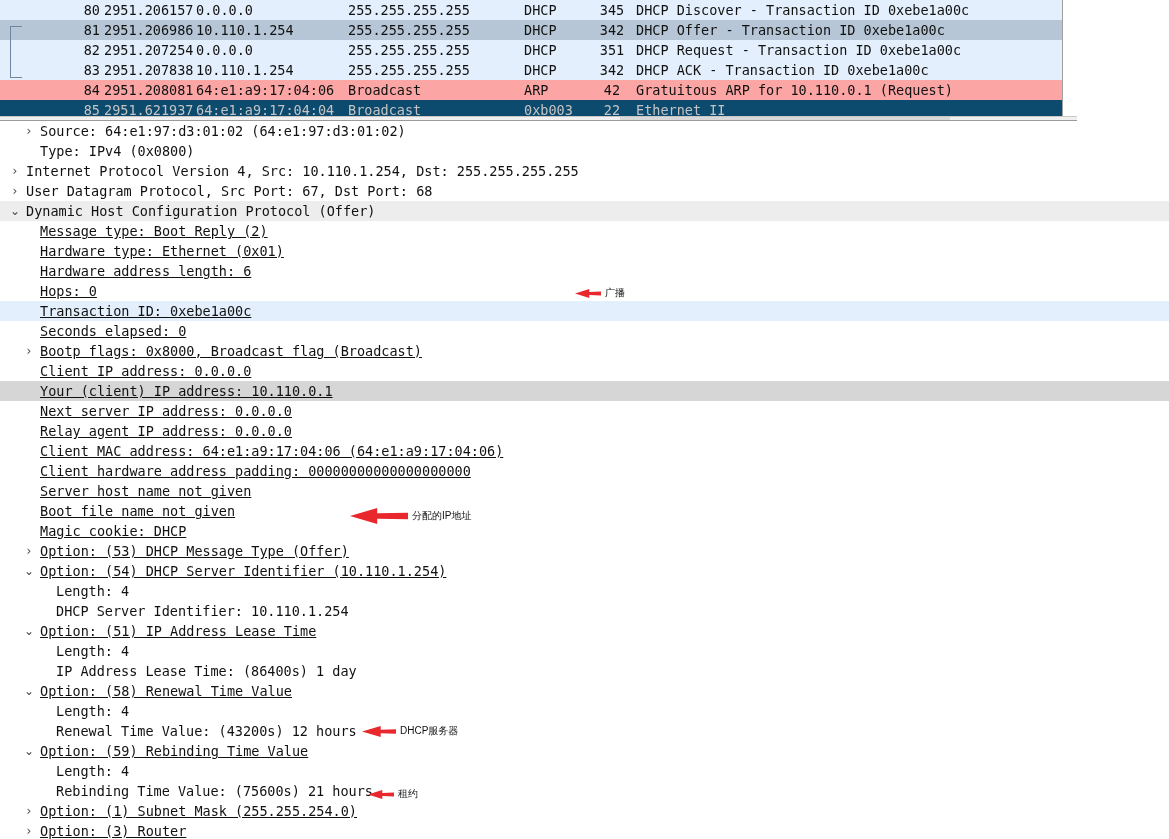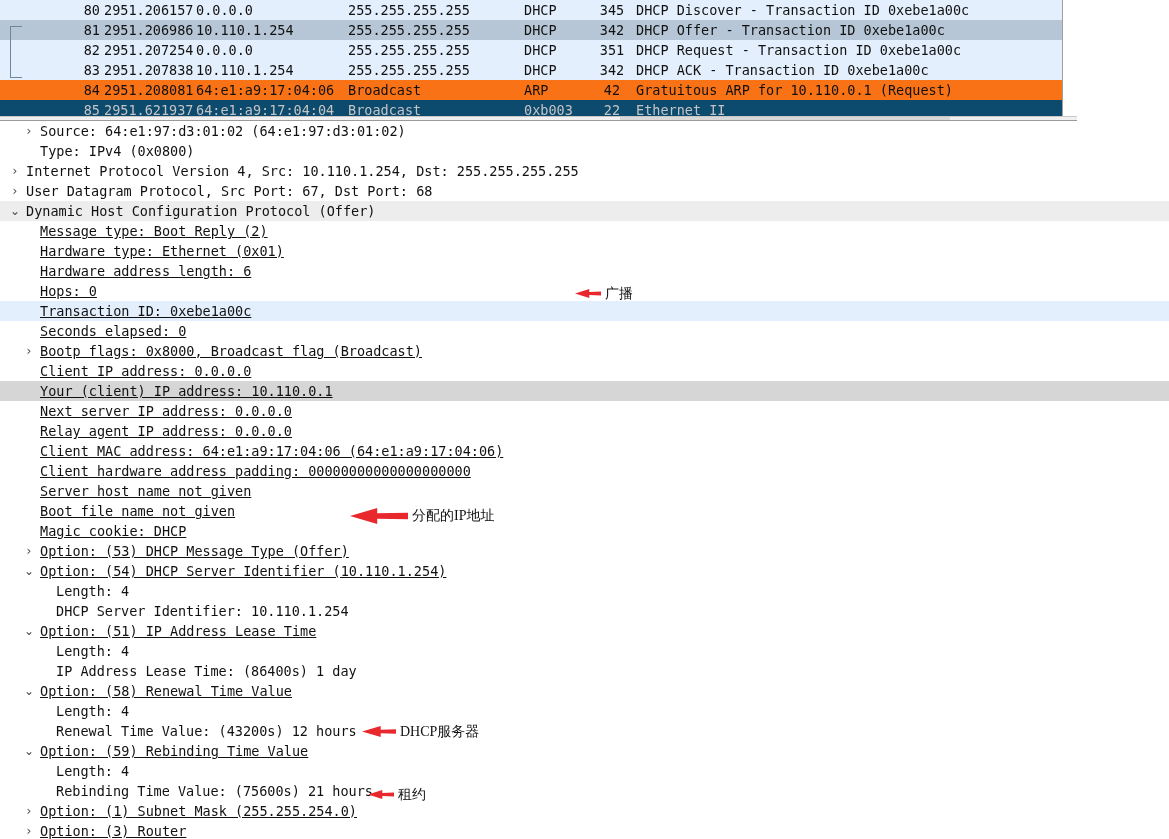--- a/index.html
+++ b/index.html
@@ -30,21 +30,21 @@
   .prow {
     position: relative;
     height: 20px;
     line-height: 20px;
     white-space: nowrap;
     font-size: 13.5px;
     color: #111111;
   }
   .prow.sel-dhcp     { background: #e3effc; }
   .prow.sel-current  { background: #b6c6d6; }
-  .prow.sel-arp      { background: #f97316; }
+  .prow.sel-arp      { background: #fca5a5; }
   .prow.sel-faded    { background: #0c4a6e; color: #c4c4c4; }
   .pcell { position: absolute; top: 0; }
   .c-no   { left: 0;   width: 100px; text-align: right; }
   .c-time { left: 104px; }
   .c-src  { left: 196px; }
   .c-dst  { left: 348px; }
   .c-prot { left: 524px; }
   .c-len  { left: 597px; width: 30px; text-align: center; }
   .c-info { left: 636px; }
 
@@ -122,22 +122,22 @@
   .lvl2 .chev  { left: 8px; }
   .lvl2 .tlabel{ left: 26px; }
   .lvl3 .chev  { left: 22px; }
   .lvl3 .tlabel{ left: 40px; text-decoration: underline; }
   .lvl4 .tlabel{ left: 56px; }
 
   
   .anno {
     position: absolute;
     white-space: nowrap;
-    font-family: Liberation Serif, serif;
-    font-size: 14px;
+    font-family: Liberation Sans, sans-serif;
+    font-size: 10px;
     color: #111111;
     line-height: 18px;
   }
   .anno .arrow { display: inline-block; vertical-align: middle; }
   .anno .atext { display: inline-block; vertical-align: middle; margin-left: 4px; }
 </style>
 </head>
 <body>
 
 <div id="packet-list">

